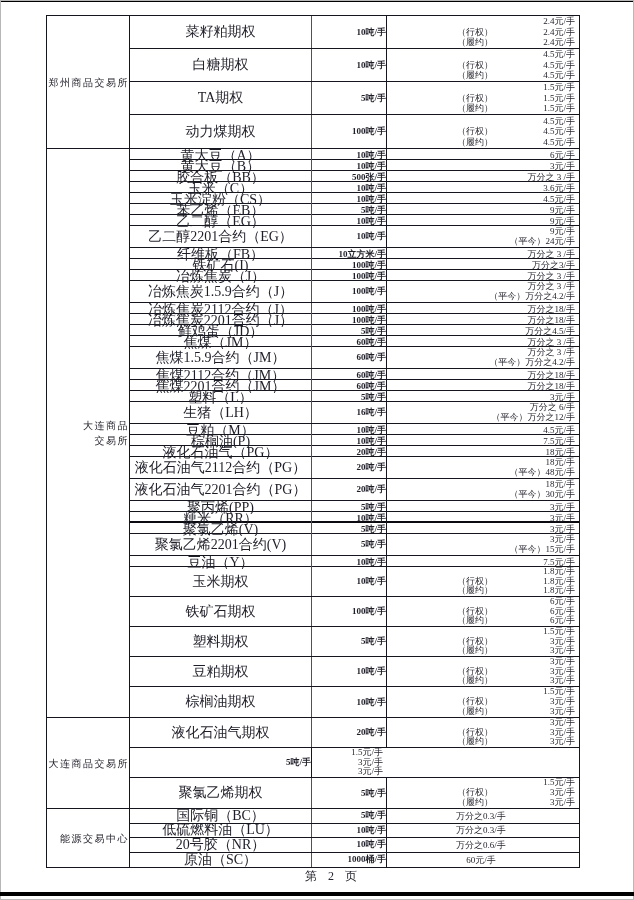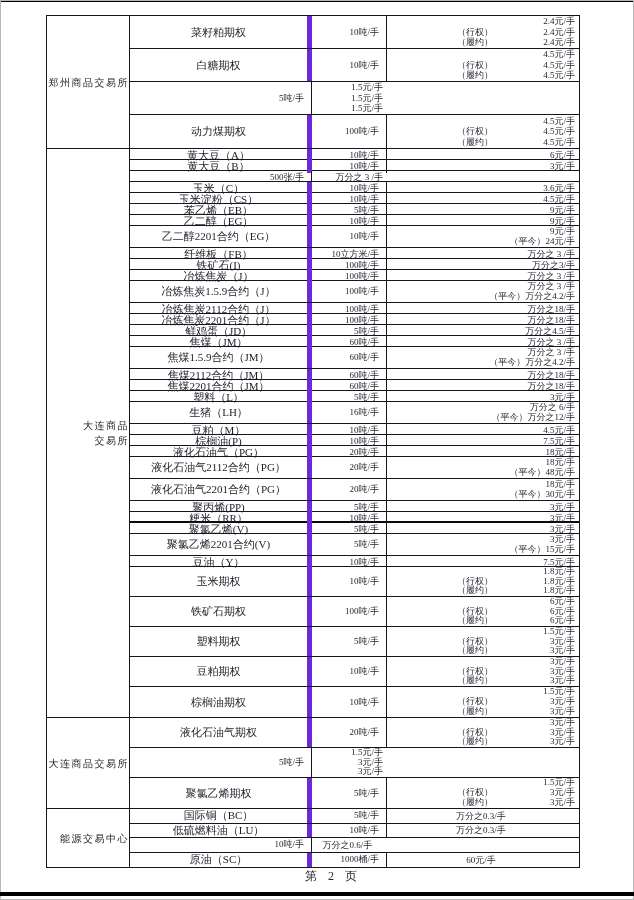--- a/index.html
+++ b/index.html
@@ -21,24 +21,24 @@
   .exchange-cell { width:82px; flex:0 0 82px; border-right:1px solid #15151d;
     display:flex; flex-direction:column; justify-content:center; align-items:flex-end;
     font-size:10px; letter-spacing:1.5px; line-height:15px; text-align:center; }
   .rows { flex:1 1 auto; display:flex; flex-direction:column; min-width:0; }
 
   .row { display:grid; grid-template-columns:182px 75px 1fr;
     border-bottom:1px solid #15151d; box-sizing:border-box; }
   .row:last-child { border-bottom:none; }
   .row.thick { border-bottom:2px solid #0a0a10; }
 
-  .product-cell { border-right:5px solid #6d28d9; display:flex; align-items:center;
-    justify-content:center; font-size:11px; overflow:hidden; white-space:nowrap; }
+  .product-cell { border-right:1px solid #6d28d9; display:flex; align-items:center;
+    justify-content:center; font-size:14px; overflow:hidden; white-space:nowrap; }
   .unit-cell { border-right:1px solid #15151d; display:flex; align-items:center;
-    justify-content:flex-end; padding-right:7px; font-size:9px; box-sizing:border-box; }
+    justify-content:flex-end; font-size:9px; box-sizing:border-box;font-weight:bold; }
   .fee-cell { display:flex; flex-direction:column; justify-content:center;
     font-size:9px; overflow:hidden; }
   .fee-line { position:relative; text-align:right; padding-right:4px; white-space:nowrap; }
   .fee-label { position:absolute; left:70px; top:0; }
 
   
   .sec-0 .row { height:33px; }
   .sec-0 .fee-line { line-height:10.6px; }
   .sec-1 .row.h-s { height:11px; }
   .sec-1 .row.h-d { height:22px; }
@@ -76,20 +76,21 @@
         <div class="row h-o">
           <div class="product-cell">白糖期权</div>
           <div class="unit-cell">10吨/手</div>
           <div class="fee-cell">
             <div class="fee-line"><span>4.5元/手</span></div>
             <div class="fee-line"><span class="fee-label">（行权）</span><span>4.5元/手</span></div>
             <div class="fee-line"><span class="fee-label">（履约）</span><span>4.5元/手</span></div>
           </div>
         </div>
         <div class="row h-o">
+          <div class="product-cell">TA期权</div>
           <div class="unit-cell">5吨/手</div>
           <div class="fee-cell">
             <div class="fee-line"><span>1.5元/手</span></div>
             <div class="fee-line"><span class="fee-label">（行权）</span><span>1.5元/手</span></div>
             <div class="fee-line"><span class="fee-label">（履约）</span><span>1.5元/手</span></div>
           </div>
         </div>
         <div class="row h-o">
           <div class="product-cell">动力煤期权</div>
           <div class="unit-cell">100吨/手</div>
@@ -115,20 +116,21 @@
           </div>
         </div>
         <div class="row h-s">
           <div class="product-cell">黄大豆（B）</div>
           <div class="unit-cell">10吨/手</div>
           <div class="fee-cell">
             <div class="fee-line"><span>3元/手</span></div>
           </div>
         </div>
         <div class="row h-s">
+          <div class="product-cell">胶合板（BB）</div>
           <div class="unit-cell">500张/手</div>
           <div class="fee-cell">
             <div class="fee-line"><span>万分之 3 /手</span></div>
           </div>
         </div>
         <div class="row h-s">
           <div class="product-cell">玉米（C）</div>
           <div class="unit-cell">10吨/手</div>
           <div class="fee-cell">
             <div class="fee-line"><span>3.6元/手</span></div>
@@ -423,20 +425,21 @@
           </div>
         </div>
         <div class="row h-s">
           <div class="product-cell">低硫燃料油（LU）</div>
           <div class="unit-cell">10吨/手</div>
           <div class="fee-cell">
             <div class="fee-line"><span>万分之0.3/手</span></div>
           </div>
         </div>
         <div class="row h-s">
+          <div class="product-cell">20号胶（NR）</div>
           <div class="unit-cell">10吨/手</div>
           <div class="fee-cell">
             <div class="fee-line"><span>万分之0.6/手</span></div>
           </div>
         </div>
         <div class="row h-s">
           <div class="product-cell">原油（SC）</div>
           <div class="unit-cell">1000桶/手</div>
           <div class="fee-cell">
             <div class="fee-line"><span>60元/手</span></div>

